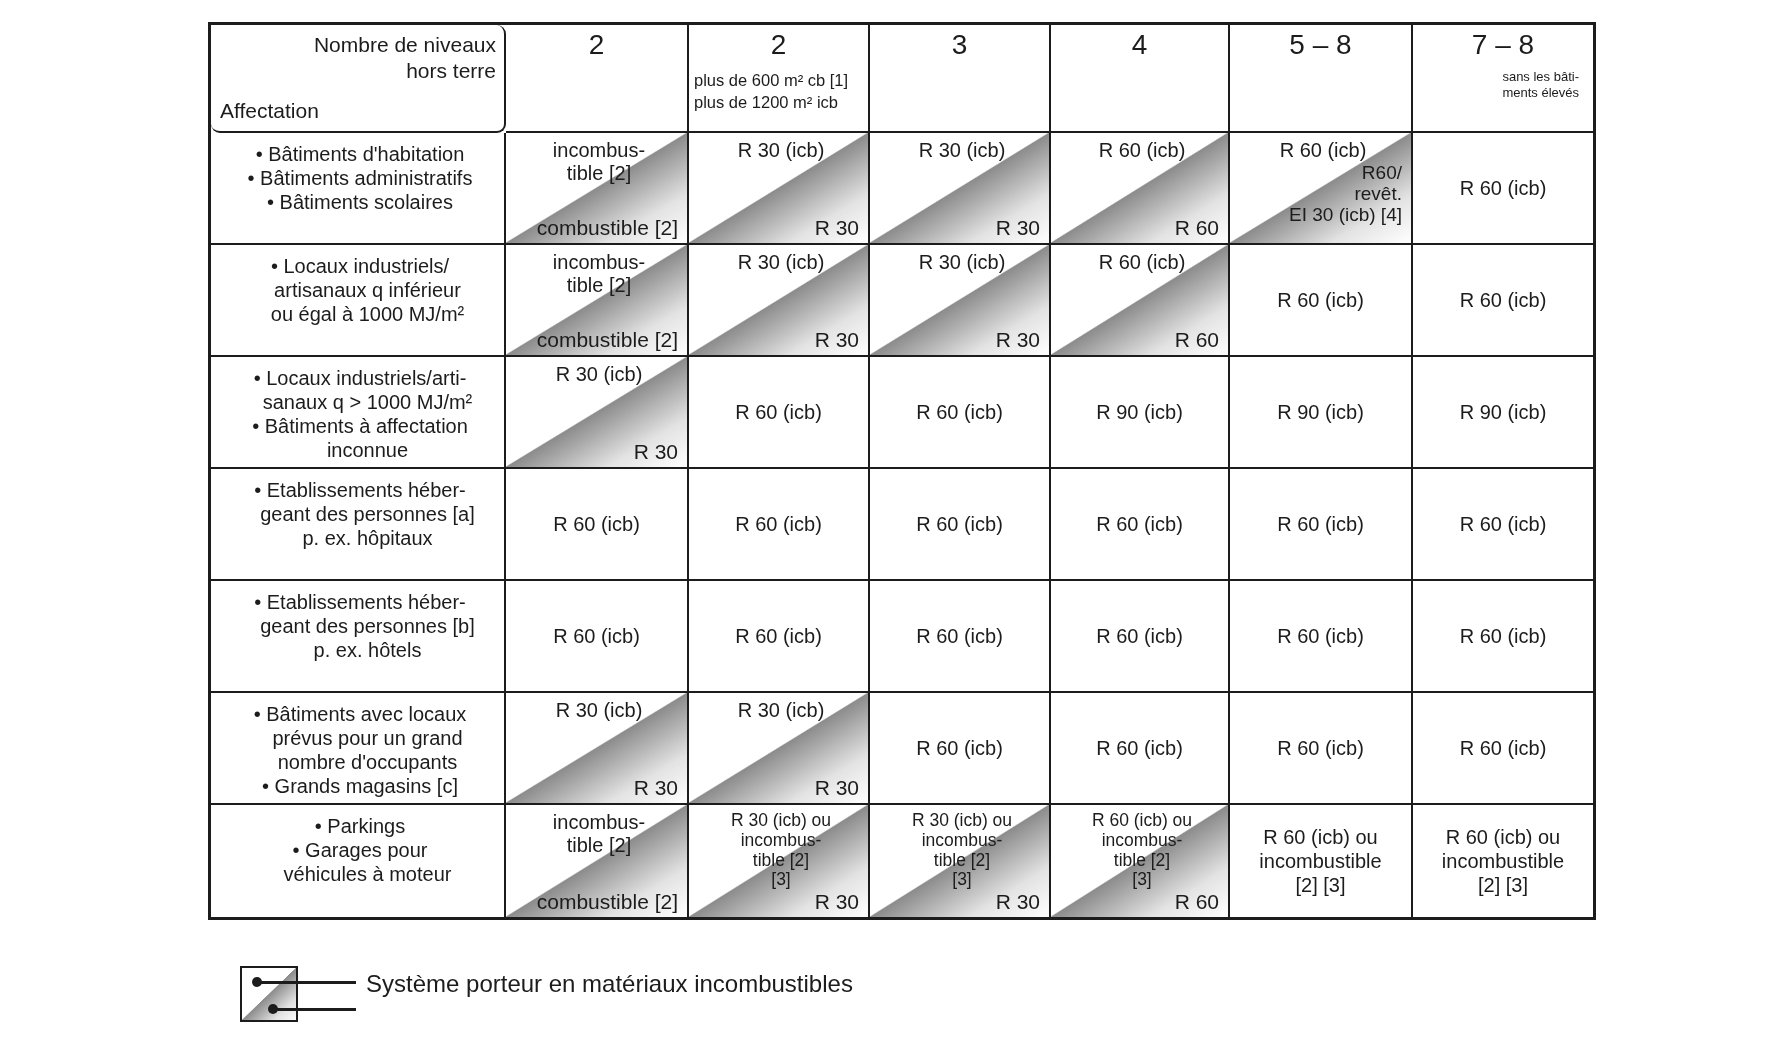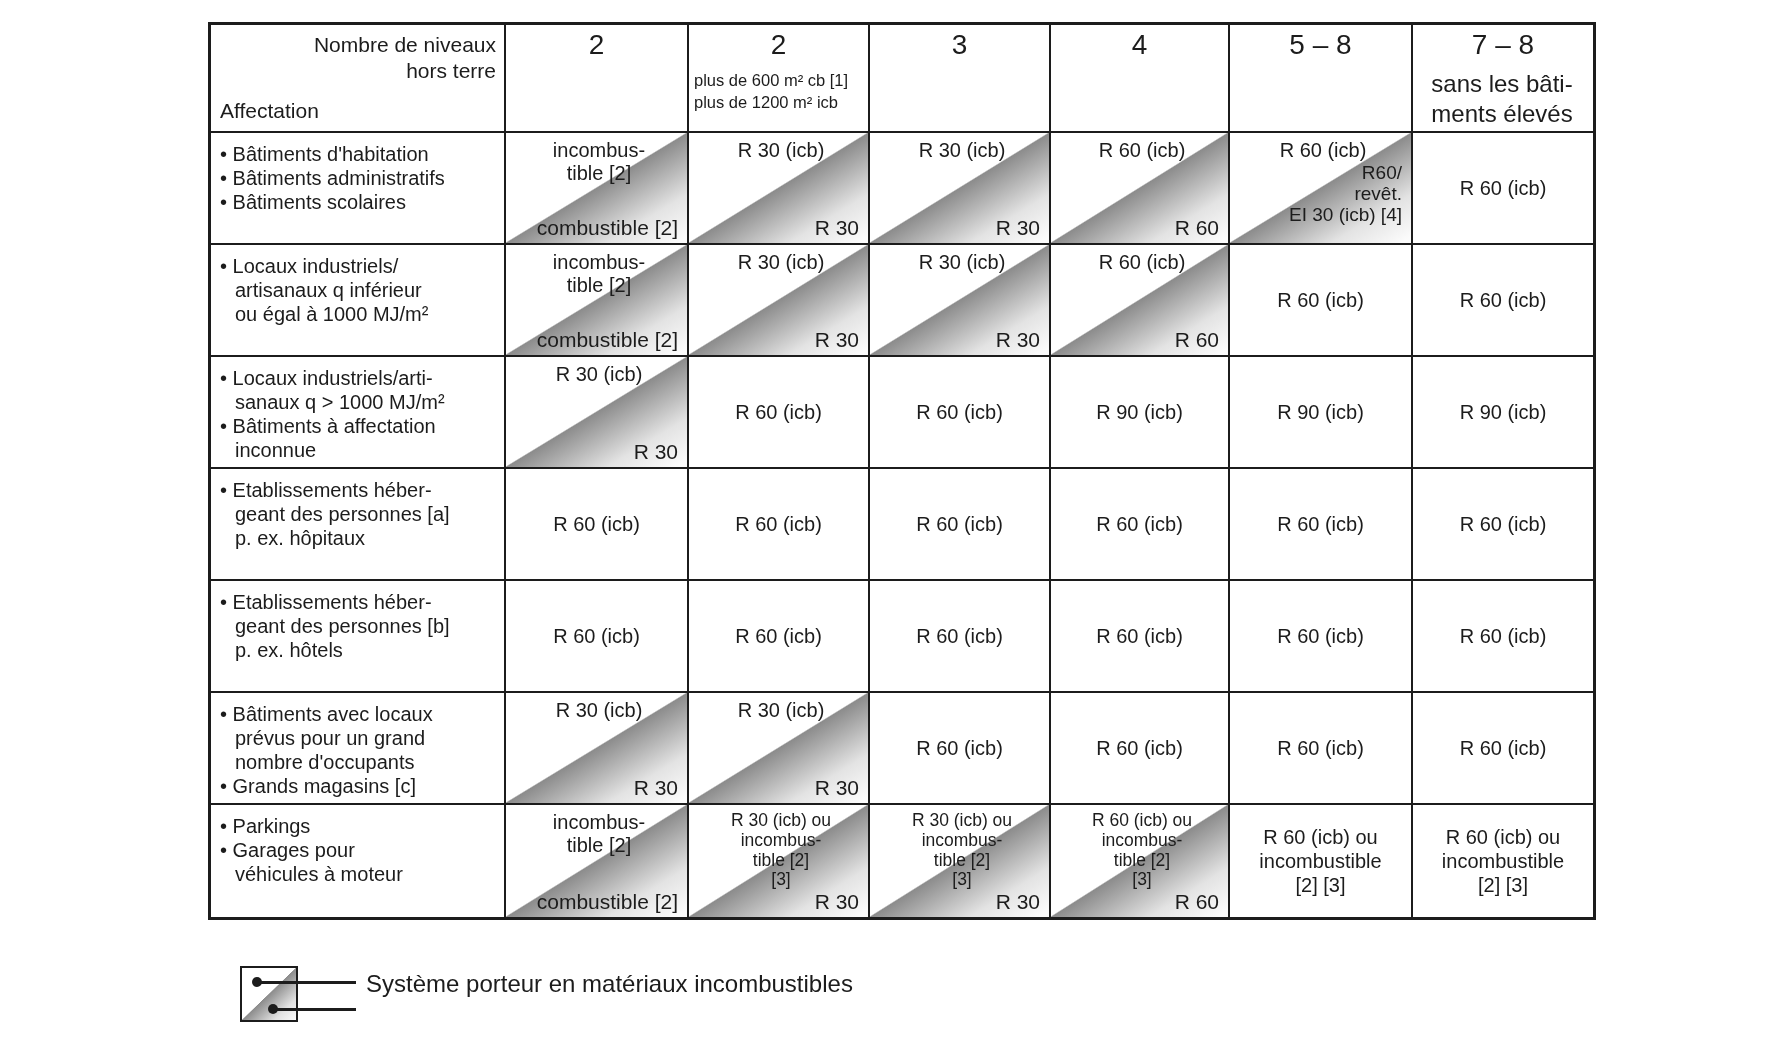--- a/index.html
+++ b/index.html
@@ -13,31 +13,31 @@
     grid-template-columns:295px 183px 181px 181px 179px 183px 180px;
     grid-template-rows:108px repeat(7,112px);
     border:3px solid #1c1c1c;
     background:#fff;
   }
   .tbl > div { border-right:2px solid #1c1c1c; border-bottom:2px solid #1c1c1c; background:#fff; box-sizing:border-box; overflow:hidden; }
   .tbl > div:nth-child(7n) { border-right:none; }
   .tbl > div:nth-child(n+50) { border-bottom:none; }
 
   
-  .corner { position:relative; }
+  .corner { position:relative;border-radius:9px; }
   .corner .ct { position:absolute; top:7px; right:8px; text-align:right; font-size:21px; line-height:1.22; white-space:pre-line; }
   .corner .cb { position:absolute; bottom:8px; left:9px; font-size:21px; }
   .hc { text-align:center; }
   .hc .num { font-size:28px; line-height:1.1; margin-top:5px; }
   .hc .sub { font-size:16.5px; text-align:left; padding:9px 2px 0 5px; line-height:1.32; white-space:pre-line; }
-  .hc.csub .sub { text-align:center; font-size:24px; padding:8px 4px 0 2px; line-height:1.25; }
+  .hc.csub .sub { text-align:right; font-size:13px; padding:8px 14px 0 2px; line-height:1.25; }
 
   
   .lbl { padding:9px 4px 6px 9px; font-size:20px; line-height:1.2; }
-  .lbl .li { padding-left:15px; text-indent:-15px; white-space:pre-line; }
+  .lbl .li { padding-left:15px; text-indent:-15px; white-space:pre-line;text-align:center; }
 
   
   .cell.plain { display:flex; align-items:center; justify-content:center; text-align:center; font-size:20px; line-height:1.2; white-space:pre-line; }
   .cell.split {
     position:relative; font-size:20px;
     background:linear-gradient(to bottom right,#ffffff 49.45%,#8c8c8c 50.15%,#e3e3e3 78%,#fbfbfb 97%);
   }
   .split .top { position:absolute; top:6px; left:9px; right:4px; text-align:center; line-height:1.16; white-space:pre-line; }
   .split .bot { position:absolute; bottom:4px; right:9px; text-align:right; font-size:21px; line-height:1.1; white-space:pre-line; }
   .split .bot.bsm { font-size:19px; line-height:1.1; bottom:17px; }

